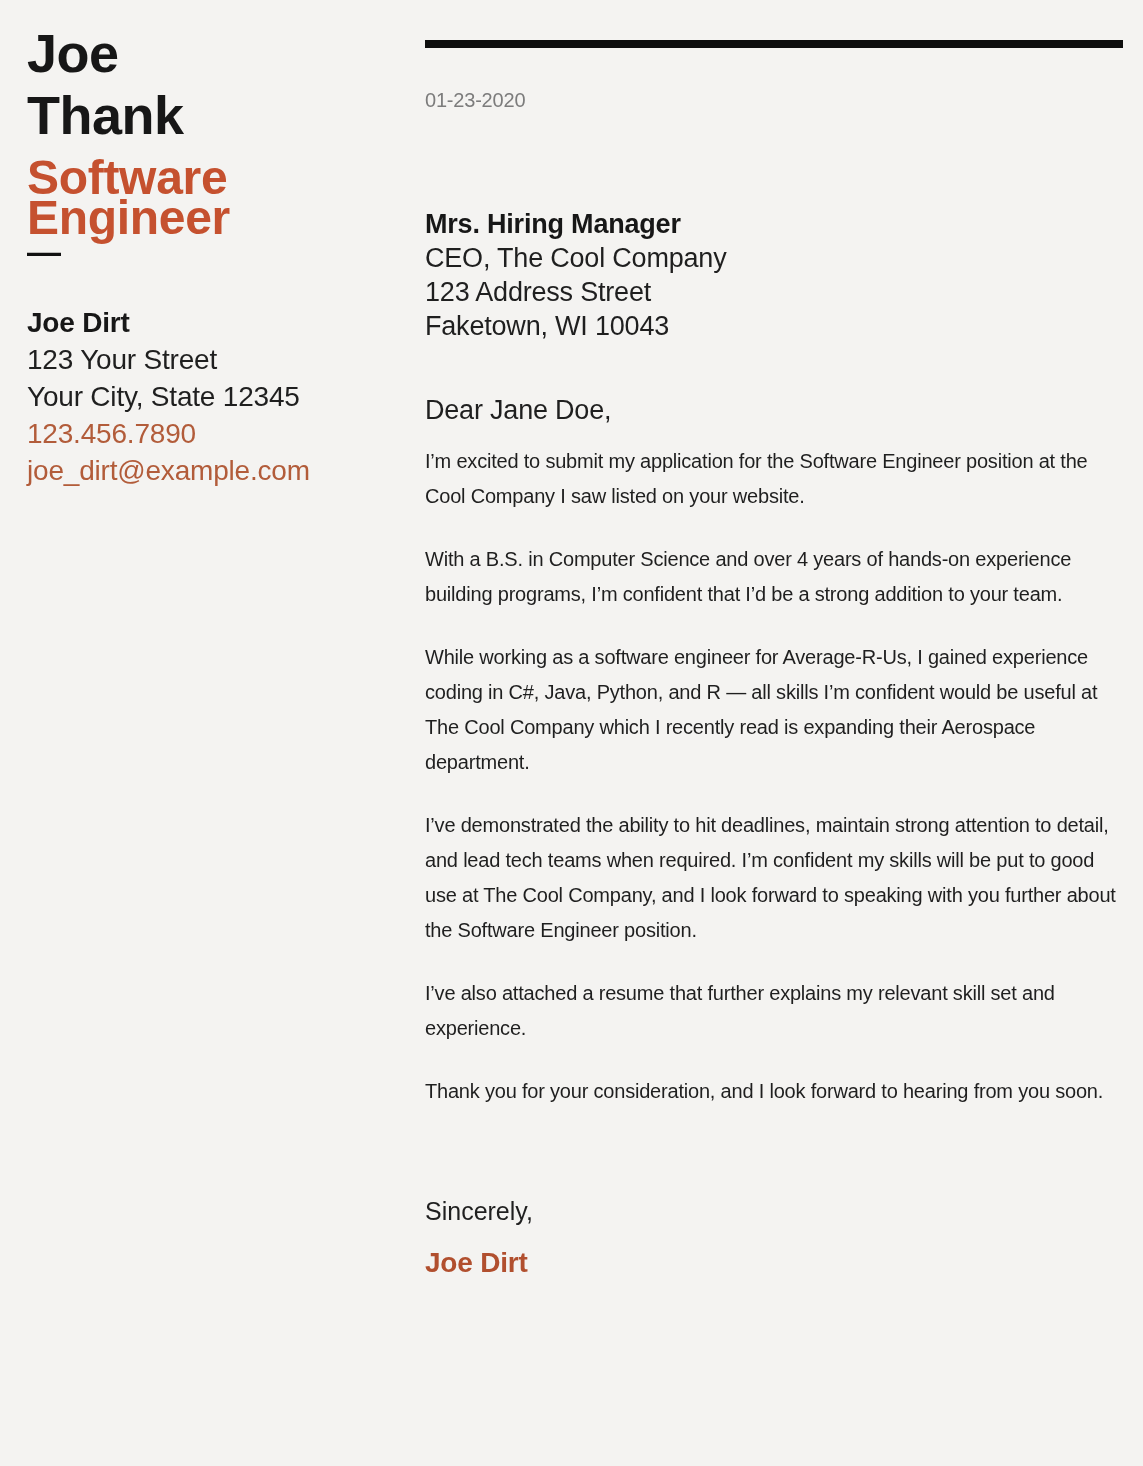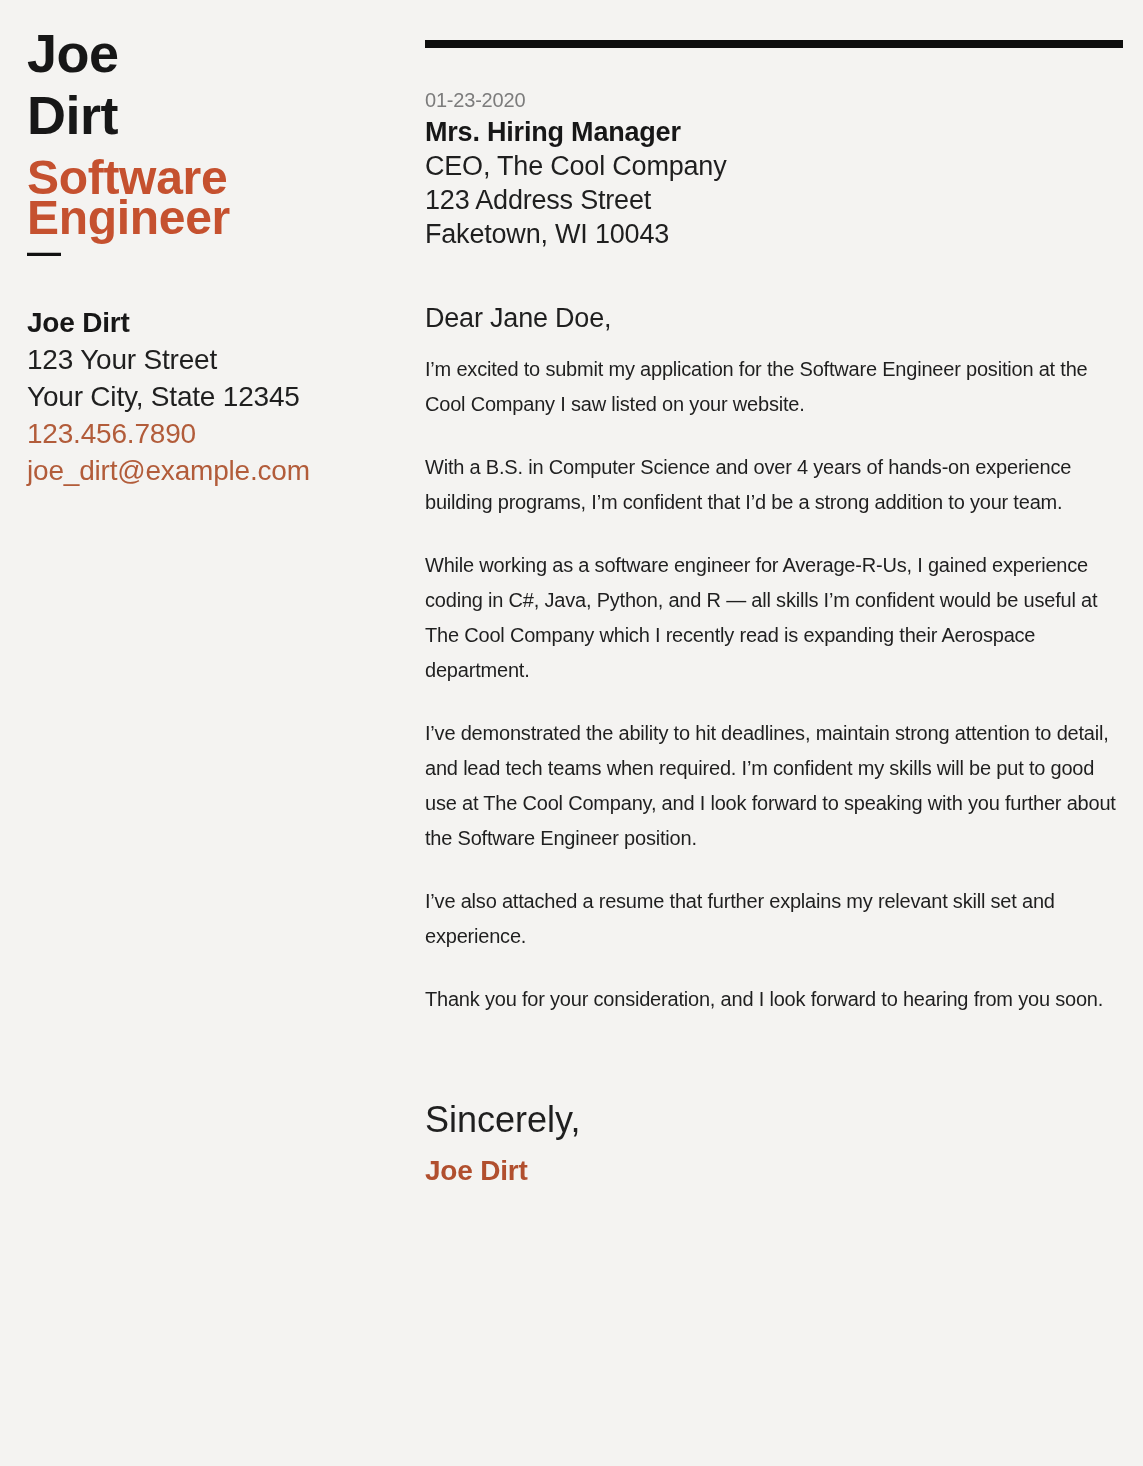--- a/index.html
+++ b/index.html
@@ -68,20 +68,21 @@
     background: var(--bar-color, #0e0e0e);
   }
   .date {
     margin-top: 37px;
     font-size: 20px;
     line-height: 30px;
     color: var(--date-color, #7c7c7c);
     letter-spacing: -0.2px;
   }
   .recipient {
+    margin-top: 92px;
     font-size: 27px;
     line-height: 34px;
     color: var(--text, #1f1f1f);
     letter-spacing: -0.2px;
   }
   .recipient-name { font-weight: bold; color: var(--heading, #171717); }
   .salutation {
     margin-top: 50px;
     margin-bottom: 16px;
     font-size: 27px;
@@ -91,42 +92,42 @@
   }
   .body-text p {
     margin: 0 0 28px 0;
     font-size: 20px;
     line-height: 35px;
     color: var(--text, #1f1f1f);
     letter-spacing: -0.2px;
   }
   .closing {
     margin-top: 85px;
-    font-size: 36px;
+    font-size: 25px;
     line-height: 35px;
     color: var(--text, #1f1f1f);
   }
   .signature {
     margin-top: 16px;
     font-size: 28px;
     line-height: 35px;
     font-weight: bold;
     color: var(--signature-color, #b14f2e);
     letter-spacing: -0.2px;
   }
 </style>
 </head>
 <body>
 
 <div class="page">
 
   <aside class="sidebar">
     <div class="name-block">
       <div>Joe</div>
-      <div>Dirt</div>
+      <div>Thank</div>
     </div>
     <div class="job-title">Software Engineer</div>
     <div class="divider-dash">—</div>
     <div class="contact">
       <div class="contact-name">Joe Dirt</div>
       <div>123 Your Street</div>
       <div>Your City, State 12345</div>
       <div class="contact-link">123.456.7890</div>
       <div class="contact-link">joe_dirt@example.com</div>
     </div>

